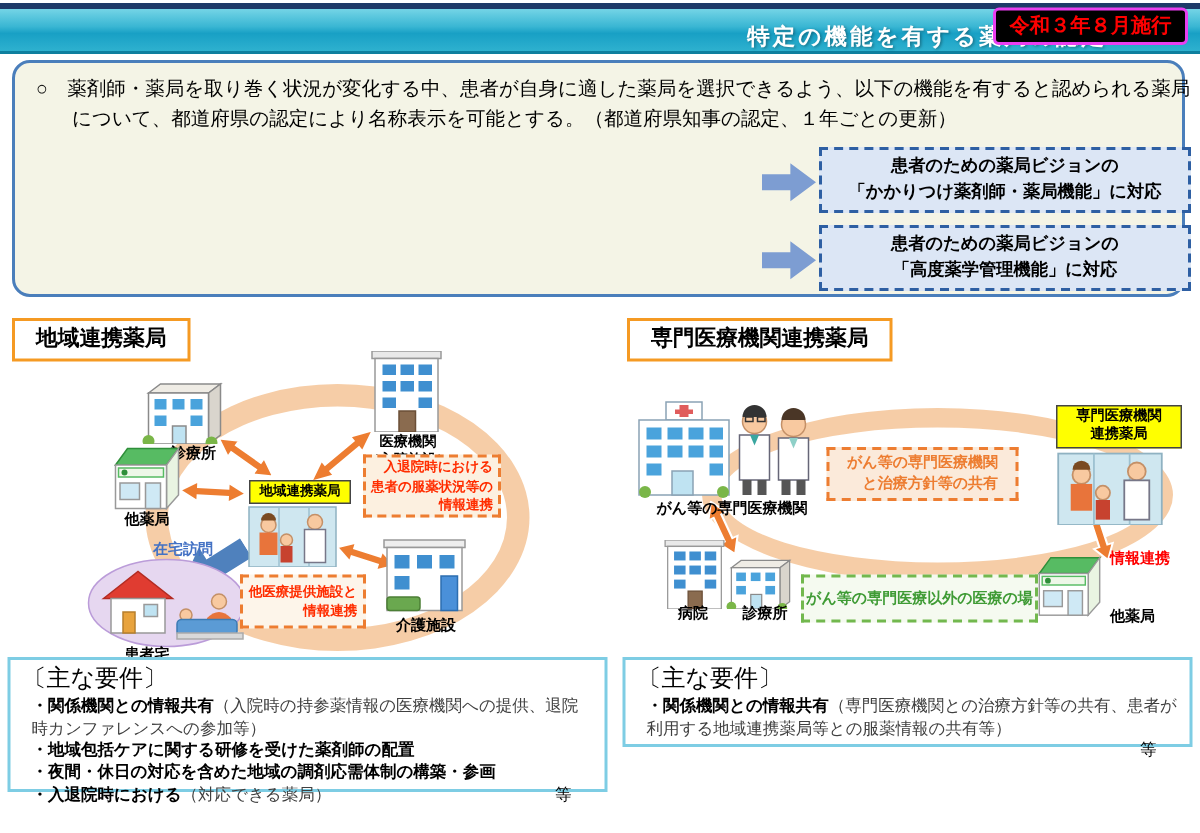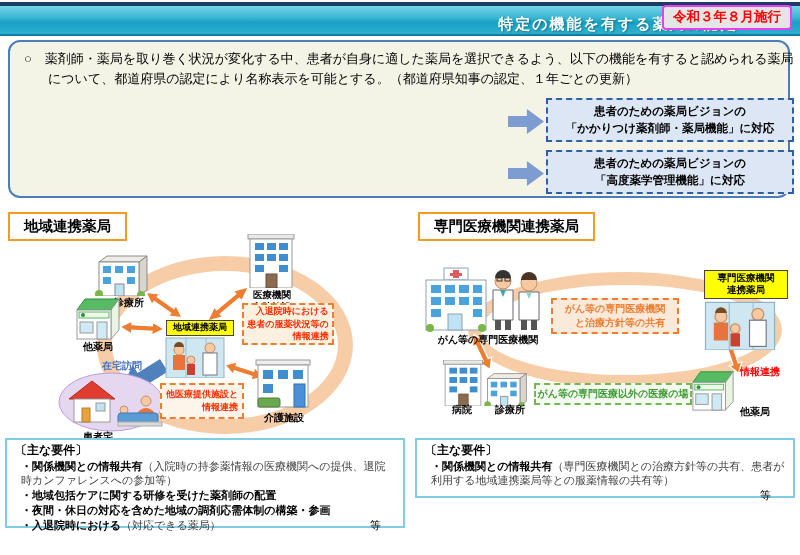--- a/index.html
+++ b/index.html
@@ -8,21 +8,21 @@
   .pre{white-space:pre-line}
 
   
   .top-strip{position:absolute;left:0;top:2px;width:100%;height:4px;background:#1e3a68}
   .title-bar{position:absolute;left:0;top:6px;width:100%;height:28px;
              background:linear-gradient(#74d4e6 0%,#39b6d3 42%,#18a0c5 58%,#2eb1cf 100%);
              border-bottom:2px solid #0e7f9e}
   .title-text{position:absolute;left:0;top:9px;width:100%;box-sizing:border-box;padding-right:62px;
               text-align:right;color:#fff;font-size:15px;font-weight:bold;letter-spacing:2px;
               text-shadow:1px 1px 2px rgba(0,0,0,.35)}
-  .badge{position:absolute;right:8px;top:5px;background:#e5e5e5;border:2px solid #e93ef0;border-radius:4px;
+  .badge{position:absolute;right:8px;top:5px;background:#000000;border:2px solid #e93ef0;border-radius:4px;
          color:#f00;font-weight:bold;font-size:13.5px;padding:1px 9px;line-height:1.4}
 
   
   .overview{position:absolute;left:8px;top:40px;width:782px;height:158px;background:#f4f4e6;
             border:2px solid #4a7ebb;border-radius:12px;box-sizing:border-box}
   .ov-para{position:absolute;left:14px;top:7px;width:754px;font-size:13px;line-height:1.5;
            padding-left:24px;text-indent:-24px}
   .ov-bullets{position:absolute;left:16px;top:54px;width:488px;font-size:13.5px;font-weight:bold;line-height:1.72}
   .red{color:#f00}
   .ov-arrow{position:absolute;width:36px;height:27px}
@@ -44,21 +44,21 @@
   .gbox{position:absolute;border:2px dashed #72b84e;background:#f5faf0;color:#3f9b35;font-size:10px;
         font-weight:bold;display:flex;align-items:center;justify-content:center;box-sizing:border-box}
   .darrow{position:absolute;height:16px}
   .darrow svg,.icon svg{width:100%;height:100%;display:block}
   .icon{position:absolute}
   .bluetext{position:absolute;color:#4472c4;font-size:10px;font-weight:bold}
   .redtext{position:absolute;color:#f00;font-size:10px;font-weight:bold}
 
   
   .reqbox{position:absolute;background:#fff;border:2px solid #7ecde4;box-sizing:border-box;padding:3px 8px}
-  .req-title{font-size:12px;font-weight:bold;line-height:1.3}
+  .req-title{font-size:16px;font-weight:normal;line-height:1.3}
   .req-item{font-size:11px;line-height:1.34;padding-left:6px}
   .req-main{font-weight:bold}
   .req-note{color:#404040}
   .req-tail{float:right;padding-right:14px}
 </style>
 </head>
 <body>
 
 <div class="page">
 
@@ -321,21 +321,21 @@
         <rect x="34" y="12" width="8" height="7" fill="#4aa3dc"></rect>
       <rect x="10" y="23" width="8" height="7" fill="#4aa3dc"></rect>
         <rect x="34" y="23" width="8" height="7" fill="#4aa3dc"></rect>
       <rect x="22" y="30" width="9" height="12" fill="#bfe3f2" stroke="#8a8a8a"></rect>
       <circle cx="6" cy="40" r="4" fill="#7ab648"></circle>
         <circle cx="48" cy="41" r="4" fill="#7ab648"></circle>
     </svg>
   </div>
   <div class="node-label" style="left:488px;top:404px;width:44px">診療所</div>
 
-  <div class="gbox" style="left:534px;top:383px;width:158px;height:22px">がん等の専門医療以外の医療の場</div>
+  <div class="gbox" style="left:534px;top:383px;width:158px;height:32px">がん等の専門医療以外の医療の場</div>
 
   <div class="icon" style="left:690px;top:368px;width:46px;height:44px">
     <svg viewBox="0 0 48 44">
       <polygon points="3,14 11,3 45,3 37,14" fill="#57bb63" stroke="#2f8f3a"></polygon>
       <polygon points="37,14 45,3 45,34 37,43" fill="#e9f4e2" stroke="#999"></polygon>
       <rect x="3" y="14" width="34" height="29" fill="#fff" stroke="#999"></rect>
       <rect x="5" y="16" width="30" height="6" fill="#eef7e8" stroke="#57bb63"></rect>
       <circle cx="9" cy="19" r="2" fill="#2f8f3a"></circle>
       <rect x="6" y="26" width="13" height="11" fill="#cfe9f5" stroke="#999"></rect>
       <rect x="23" y="26" width="10" height="17" fill="#cfe9f5" stroke="#999"></rect>

